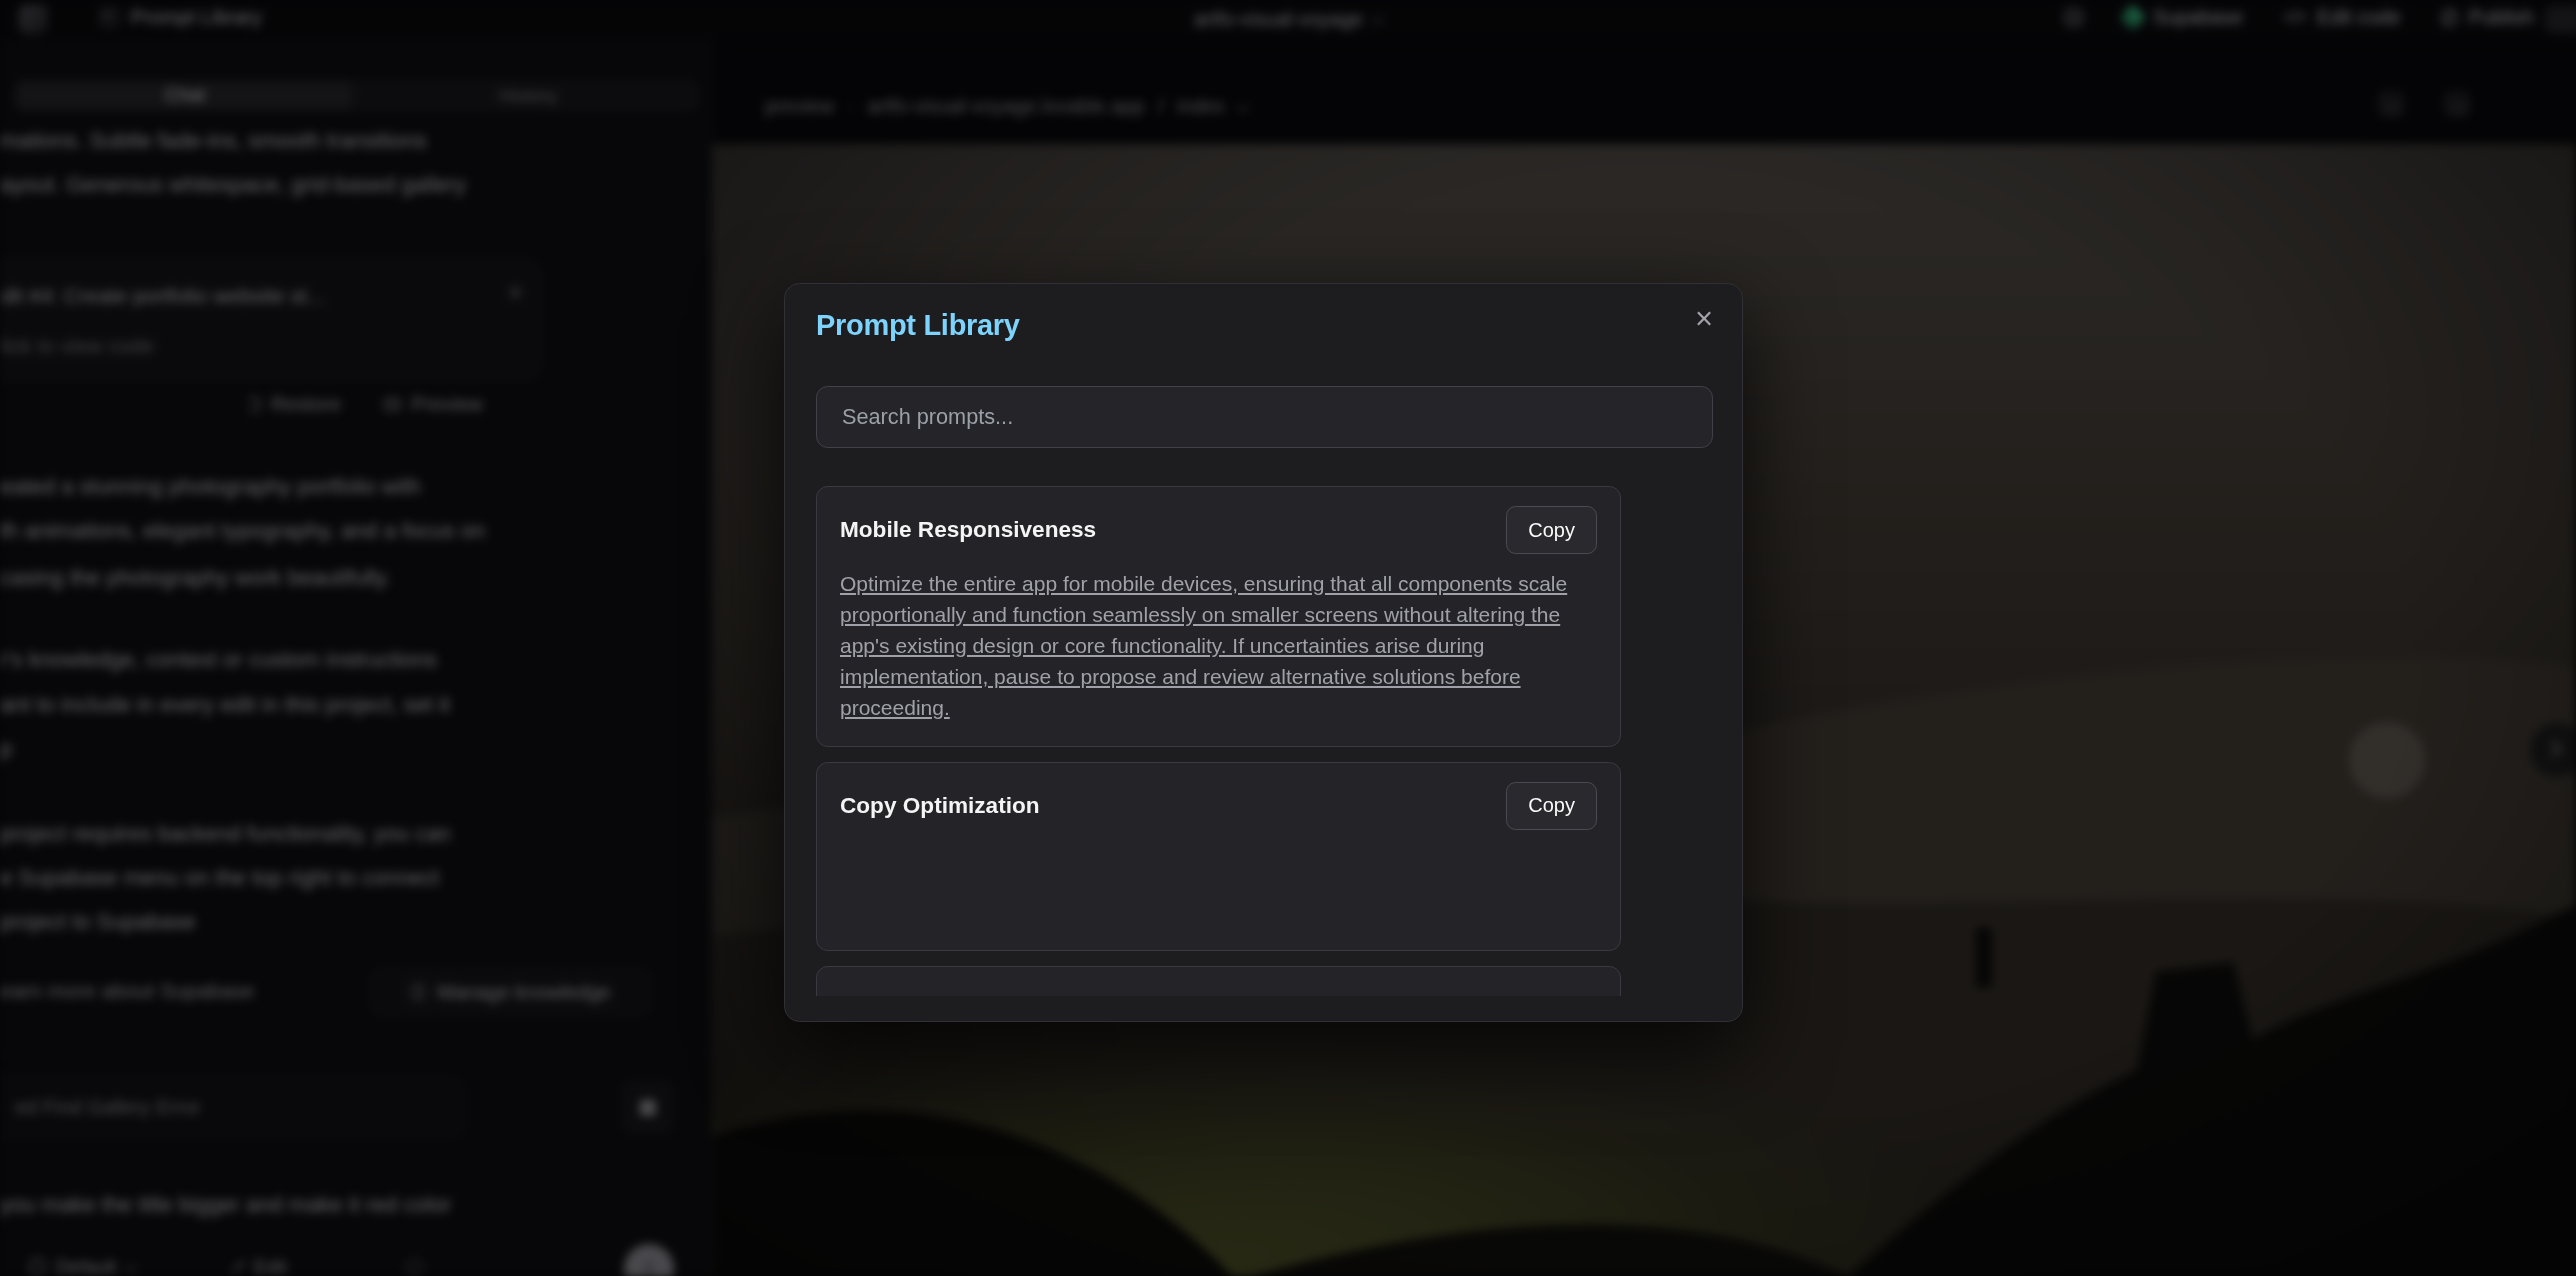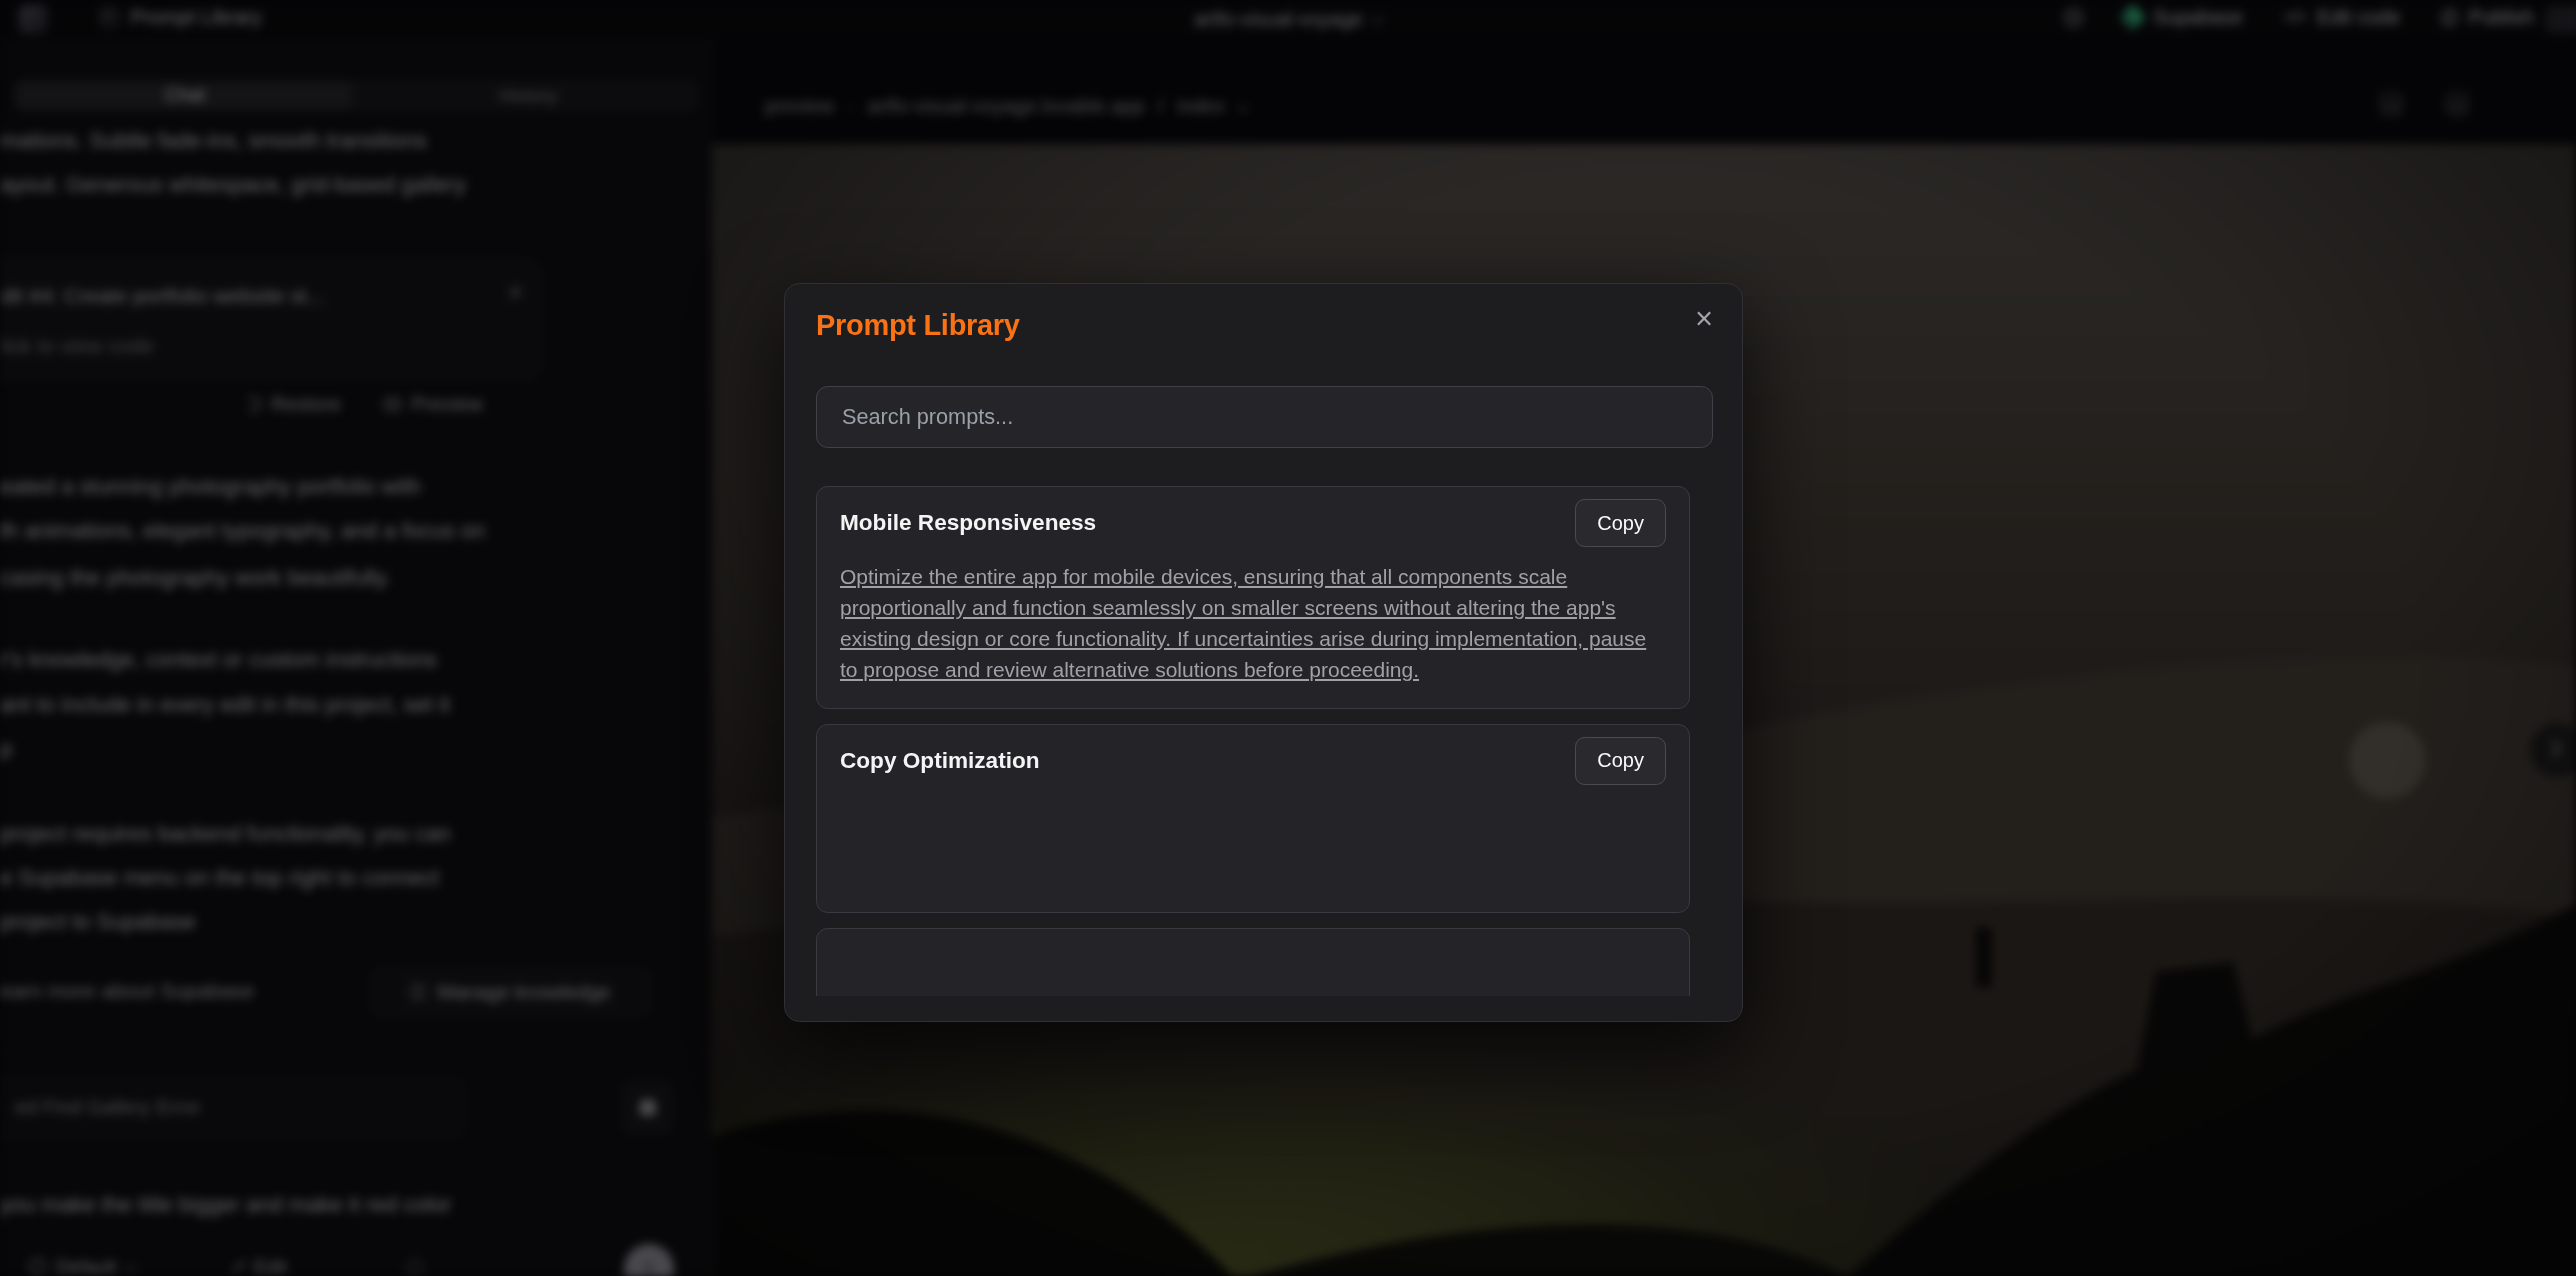--- a/index.html
+++ b/index.html
@@ -90,31 +90,31 @@
   .scene svg { display:block; }
   .next-btn { position:absolute; left:1818px; top:579px; width:54px; height:54px; border-radius:50%;
               background:rgba(22,22,24,0.85); }
   .next-btn i { position:absolute; left:17.3px; top:20px; width:11.6px; height:11.6px; border-right:2.4px solid #a0a0a5;
                 border-top:2.4px solid #a0a0a5; transform:rotate(45deg); }
 
   
   .scrim { position:absolute; inset:0; background:rgba(4,4,5,0.52); }
   .modal { position:absolute; left:784px; top:283px; width:959px; height:739px; background:#1d1d20;
            border:1px solid #303036; border-radius:15.4px; box-shadow:0 29px 87px rgba(0,0,0,0.75); }
-  .m-title { position:absolute; left:31px; top:25px; font-size:29px; font-weight:bold; letter-spacing:-0.3px; color:#f97316; }
+  .m-title { position:absolute; left:31px; top:25px; font-size:29px; font-weight:bold; letter-spacing:-0.3px; color:#7dd3fc; }
   .m-close { position:absolute; right:29px; top:19px; font-size:31px; color:#a3a3aa; line-height:1; cursor:pointer; }
   .m-search { position:absolute; left:31px; top:102px; width:897px; height:62px; background:#252529;
               border:1.4px solid #414149; border-radius:11.6px; }
   .m-search input { position:absolute; left:25px; top:0; width:847px; height:59px; background:transparent; border:none;
                     outline:none; font-size:21.7px; color:#e4e4e7; font-family:"Liberation Sans",sans-serif; }
   .m-search input::placeholder { color:#9aa0a8; opacity:1; }
   .m-cards { position:absolute; left:31px; top:202px; width:897px; height:510px; overflow:hidden;
              display:flex; flex-direction:column; gap:15.4px; }
-  .p-card { flex:none; width:874px; background:#242428; border:1.4px solid #3a3a42; border-radius:11.6px;
-            padding:12px 23px 23px; }
+  .p-card { flex:none; width:805px; background:#242428; border:1.4px solid #3a3a42; border-radius:11.6px;
+            padding:19px 23px 23px; }
   .p-card.c2 { min-height:189px; }
   .p-card.sliver { height:116px; }
   .p-head { display:flex; align-items:center; justify-content:space-between; }
   .p-title { font-size:22.6px; font-weight:bold; color:#f4f4f5; }
   .copy-btn { height:48px; padding:0 21px; border-radius:9.6px; border:1.4px solid #4a4a52; background:#2a2a2e;
               color:#fafafa; font-size:20px; display:flex; align-items:center; cursor:pointer; }
   .p-desc { margin-top:13.5px; font-size:21px; line-height:31px; color:#a0a0a8;text-decoration:underline; }
 </style>
 </head>
 <body>

